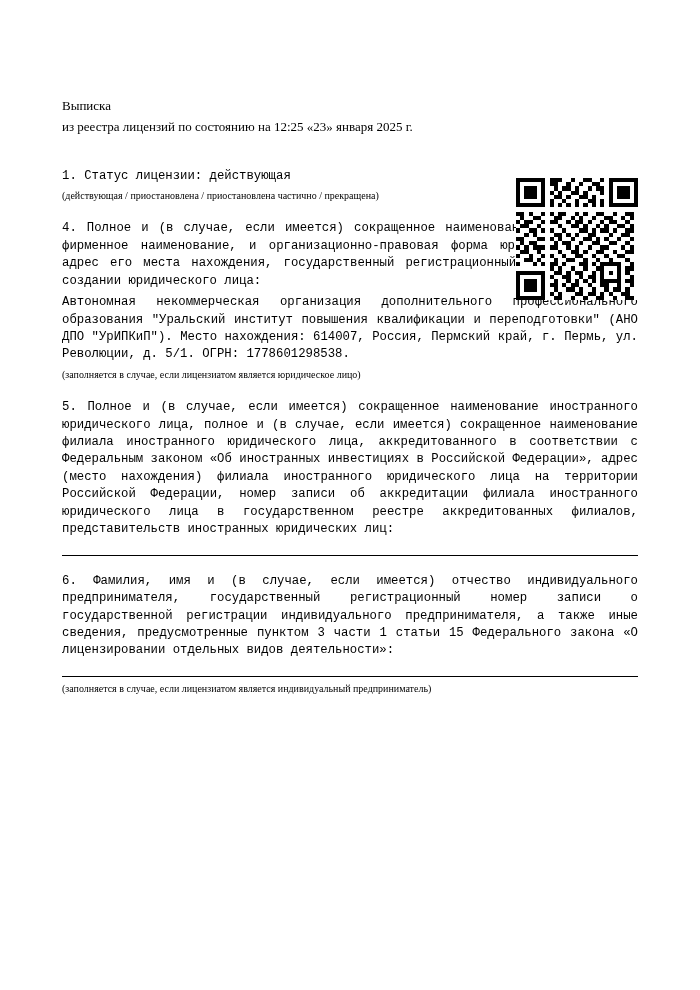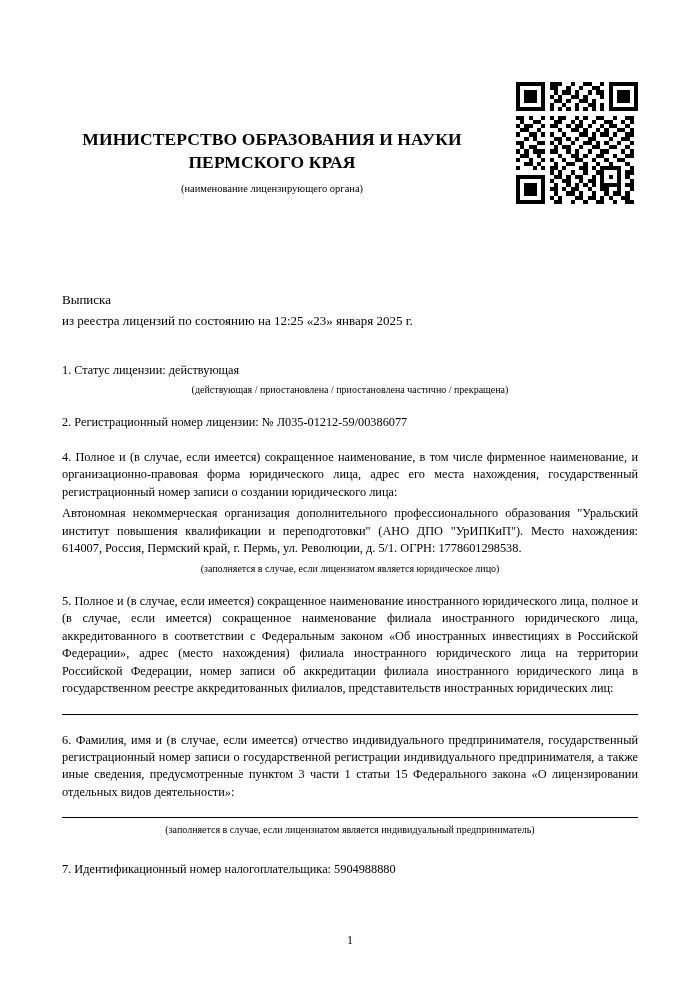--- a/index.html
+++ b/index.html
@@ -60,26 +60,27 @@
 
   
   .body {
     margin-top: 30px;
     font-size: 12.3px;
     line-height: 1.42;
   }
   .para {
     text-align: justify;
     margin-bottom: 4px;
+    font-family: Liberation Mono, monospace;
   }
   .section {
     margin-bottom: 17px;
   }
   .note {
-    text-align: center;
+    text-align: left;
     font-size: 10px;
     margin-top: 4px;
   }
   .fill-line {
     border-bottom: 1.3px solid #000;
     height: 0;
     margin: 16px 0 5px 0;
   }
   .gap-sm { height: 6px; }
 
@@ -328,62 +329,50 @@
         <rect x="9" y="28" width="2" height="1"></rect>
           <rect x="13" y="28" width="1" height="1"></rect>
         <rect x="16" y="28" width="1" height="1"></rect>
           <rect x="19" y="28" width="2" height="1"></rect>
         <rect x="23" y="28" width="1" height="1"></rect>
           <rect x="26" y="28" width="2" height="1"></rect>
       </g>
     </svg>
   </div>
 
-  <div class="header">
-    <div class="header-title">МИНИСТЕРСТВО ОБРАЗОВАНИЯ И НАУКИ</div>
-    <div class="header-title">ПЕРМСКОГО КРАЯ</div>
-    <div class="header-sub">(наименование лицензирующего органа)</div>
-  </div>
 
   <div class="doc-title">
     <div>Выписка</div>
     <div>из реестра лицензий по состоянию на 12:25 «23» января 2025 г.</div>
   </div>
 
   <div class="body">
 
     <div class="section">
       <div class="para">1. Статус лицензии: действующая</div>
       <div class="note">(действующая / приостановлена / приостановлена частично / прекращена)</div>
     </div>
 
-    <div class="section">
-      <div class="para">2. Регистрационный номер лицензии: № Л035-01212-59/00386077</div>
-    </div>
 
 
     <div class="section">
       <div class="para">4. Полное и (в случае, если имеется) сокращенное наименование, в том числе фирменное наименование, и организационно-правовая форма юридического лица, адрес его места нахождения, государственный регистрационный номер записи о создании юридического лица:</div>
       <div class="para">Автономная некоммерческая организация дополнительного профессионального образования "Уральский институт повышения квалификации и переподготовки" (АНО ДПО "УрИПКиП"). Место нахождения: 614007, Россия, Пермский край, г. Пермь, ул. Революции, д. 5/1. ОГРН: 1778601298538.</div>
       <div class="note">(заполняется в случае, если лицензиатом является юридическое лицо)</div>
     </div>
 
     <div class="section">
       <div class="para">5. Полное и (в случае, если имеется) сокращенное наименование иностранного юридического лица, полное и (в случае, если имеется) сокращенное наименование филиала иностранного юридического лица, аккредитованного в соответствии с Федеральным законом «Об иностранных инвестициях в Российской Федерации», адрес (место нахождения) филиала иностранного юридического лица на территории Российской Федерации, номер записи об аккредитации филиала иностранного юридического лица в государственном реестре аккредитованных филиалов, представительств иностранных юридических лиц:</div>
       <div class="fill-line"></div>
     </div>
 
     <div class="section">
       <div class="para">6. Фамилия, имя и (в случае, если имеется) отчество индивидуального предпринимателя, государственный регистрационный номер записи о государственной регистрации индивидуального предпринимателя, а также иные сведения, предусмотренные пунктом 3 части 1 статьи 15 Федерального закона «О лицензировании отдельных видов деятельности»:</div>
       <div class="fill-line"></div>
       <div class="note">(заполняется в случае, если лицензиатом является индивидуальный предприниматель)</div>
     </div>
 
-    <div class="section">
-      <div class="gap-sm"></div>
-      <div class="para">7. Идентификационный номер налогоплательщика: 5904988880</div>
-    </div>
 
   </div>
 
   <div class="page-number">1</div>
 
 </div>
 
 </body></html>

